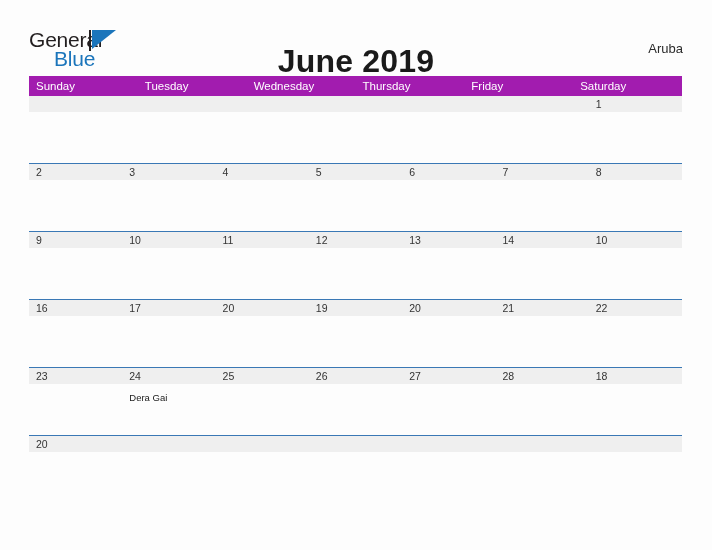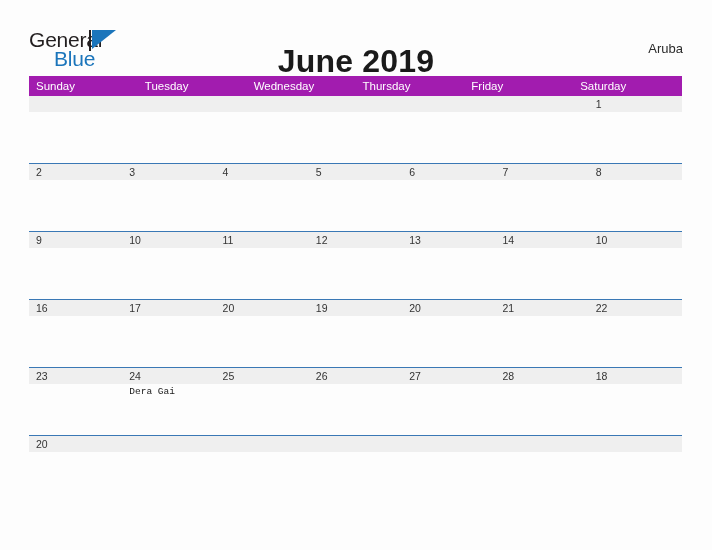--- a/index.html
+++ b/index.html
@@ -138,24 +138,23 @@
 
   .week-events {
     display: flex;
     width: 100%;
     height: 51px;
     background: transparent;
   }
   .week-events .evt-cell {
     flex: 1 1 0;
     padding-left: 7px;
-    padding-top: 2px;
+    padding-top: 8px;
     box-sizing: border-box;
     overflow: hidden;
-    font-family: Liberation Mono, monospace;
   }
   .evt {
     font-size: 9.5px;
     line-height: 12px;
     color: #1a1a1a;
     white-space: nowrap;
     overflow: hidden;
   }
 
   

